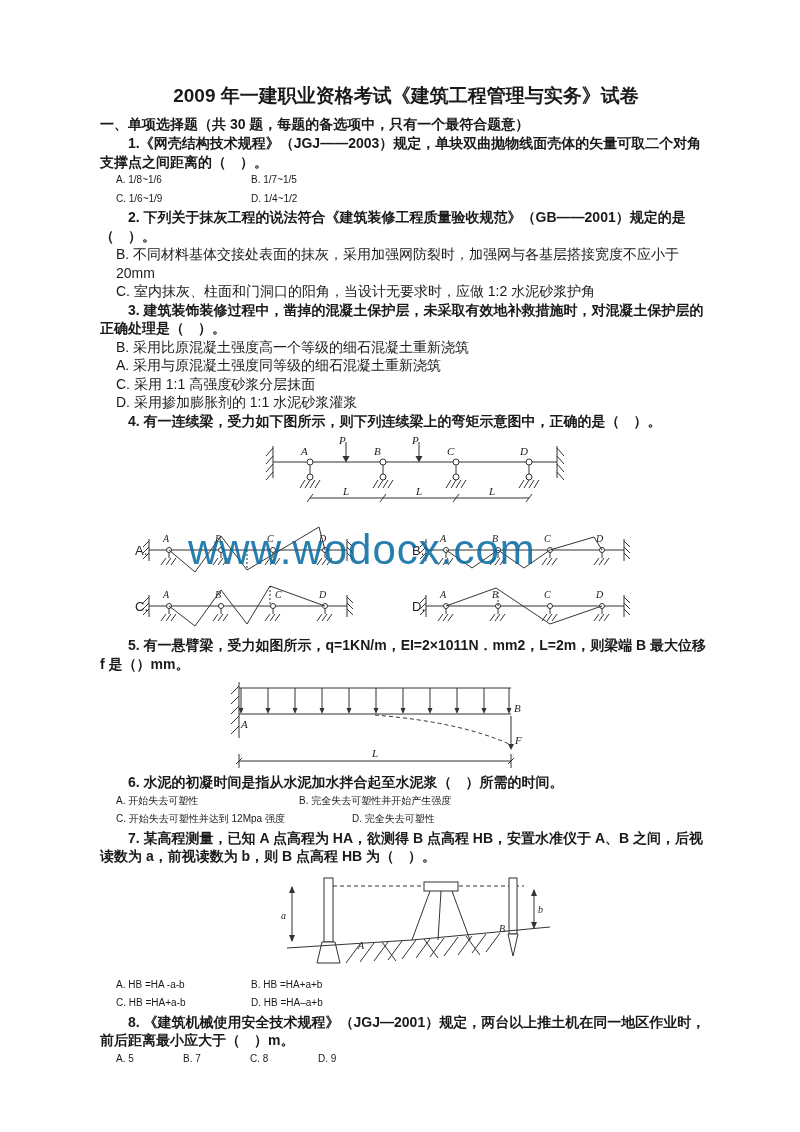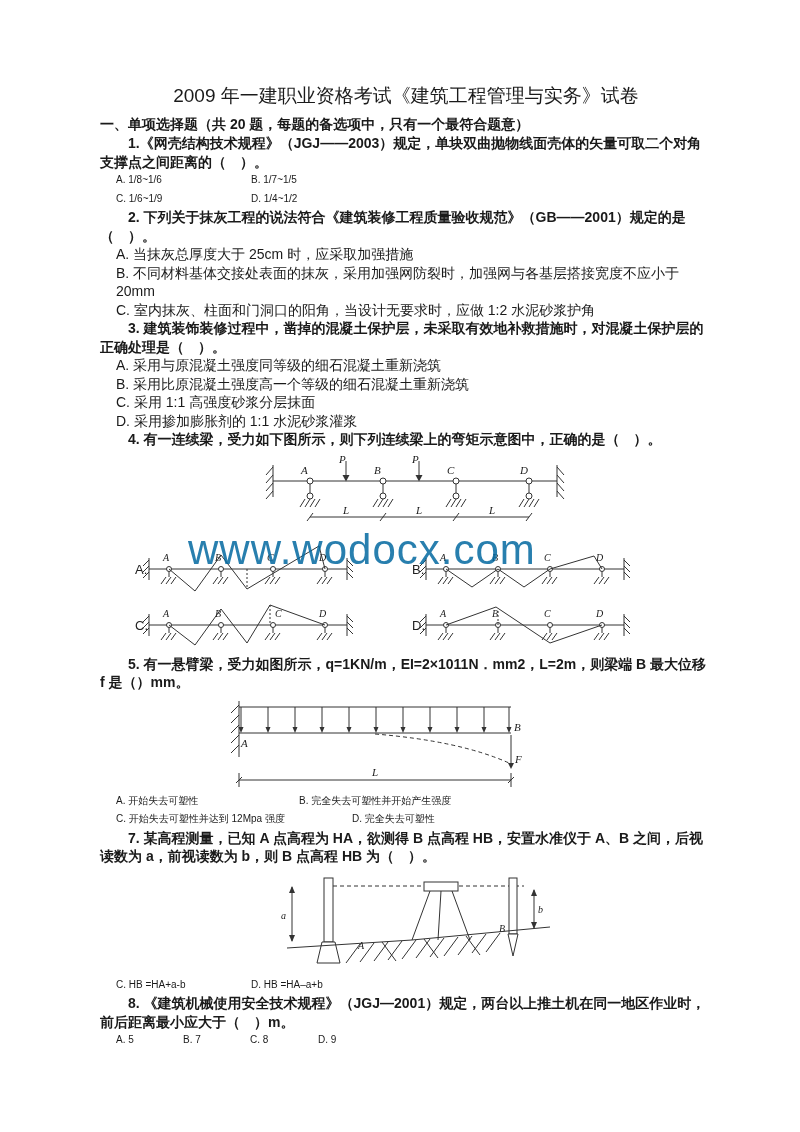--- a/index.html
+++ b/index.html
@@ -1,20 +1,20 @@
 <!DOCTYPE html>
 <html><head>
 <meta charset="utf-8">
 <style>
   html,body{margin:0;padding:0;background:#ffffff;}
   body{width:800px;height:1132px;overflow:hidden;
        font-family:"Liberation Sans","DejaVu Sans",sans-serif;color:#1a1a1a;}
   .page{position:relative;width:800px;height:1132px;box-sizing:border-box;
         padding:84px 88px 0 100px;}
-  .title{font-size:19px;font-weight:normal;text-align:center;margin:0 0 7px 0;line-height:24px;}
+  .title{font-size:19px;font-weight:bold;text-align:center;margin:0 0 7px 0;line-height:24px;}
   .section{font-size:14px;font-weight:bold;margin:0;line-height:19px;}
   .q{font-size:14px;line-height:18.5px;margin:0;text-indent:2em;font-weight:bold;}
   .optline{font-size:14px;line-height:18.5px;padding-left:16px;}
   .optrow{font-size:10px;line-height:18.5px;padding-left:16px;}
   .opt{display:inline-block;}
   .w135{width:135px}.w63{width:63px}.w72{width:72px}.w70{width:70px}
   .w183{width:183px}.w236{width:236px}.w67{width:67px}.w68{width:68px}
   .fig{line-height:0;}
   .fig-beam{margin:4px 0 0 155px;}
   .fig-cant{margin:3px 0 2px 125px;}
@@ -82,38 +82,37 @@
       <line x1="0" y1="-9" x2="6" y2="-3"></line>
         <line x1="0" y1="-3" x2="6" y2="3"></line>
       <line x1="0" y1="3" x2="6" y2="9"></line>
     </g>
   </defs>
 </svg>
 
 <div class="page">
 
   <h1 class="title">2009 年一建职业资格考试《建筑工程管理与实务》试卷</h1>
-  <p class="section">一、单项选择题（共 20 题，每题的备选项中，只有一个最符合题意）</p>
+  <p class="section">一、单项选择题（共 30 题，每题的备选项中，只有一个最符合题意）</p>
 
   <p class="q">1.《网壳结构技术规程》（JGJ——2003）规定，单块双曲抛物线面壳体的矢量可取二个对角支撑点之间距离的（　）。</p>
   <div class="optrow">
     <span class="opt w135">A. 1/8~1/6</span><span class="opt">B. 1/7~1/5</span>
   </div>
   <div class="optrow">
     <span class="opt w135">C. 1/6~1/9</span><span class="opt">D. 1/4~1/2</span>
   </div>
 
   <p class="q">2. 下列关于抹灰工程的说法符合《建筑装修工程质量验收规范》（GB——2001）规定的是（　）。</p>
-  <div class="optline">A. 当抹灰总厚度大于 25cm 时，应采取加强措施</div>
   <div class="optline">B. 不同材料基体交接处表面的抹灰，采用加强网防裂时，加强网与各基层搭接宽度不应小于 20mm</div>
   <div class="optline">C. 室内抹灰、柱面和门洞口的阳角，当设计无要求时，应做 1:2 水泥砂浆护角</div>
 
   <p class="q">3. 建筑装饰装修过程中，凿掉的混凝土保护层，未采取有效地补救措施时，对混凝土保护层的正确处理是（　）。</p>
+  <div class="optline">B. 采用比原混凝土强度高一个等级的细石混凝土重新浇筑</div>
   <div class="optline">A. 采用与原混凝土强度同等级的细石混凝土重新浇筑</div>
-  <div class="optline">B. 采用比原混凝土强度高一个等级的细石混凝土重新浇筑</div>
   <div class="optline">C. 采用 1:1 高强度砂浆分层抹面</div>
   <div class="optline">D. 采用掺加膨胀剂的 1:1 水泥砂浆灌浆</div>
 
   <p class="q">4. 有一连续梁，受力如下图所示，则下列连续梁上的弯矩示意图中，正确的是（　）。</p>
 
   <div class="fig fig-beam">
     <svg width="320" height="88" viewBox="0 0 320 88">
       <line x1="18" y1="28" x2="302" y2="28"></line>
       <use href="#wall-l" x="18" y="28"></use>
         <use href="#wall-r" x="302" y="28"></use>
@@ -255,20 +254,21 @@
       <line x1="14" y1="85" x2="286" y2="85"></line>
       <line x1="14" y1="78" x2="14" y2="92"></line>
         <line x1="286" y1="78" x2="286" y2="92"></line>
       <line x1="11" y1="88" x2="17" y2="82"></line>
         <line x1="283" y1="88" x2="289" y2="82"></line>
       <text class="slab" x="147" y="81">L</text>
     </svg>
   </div>
 
 
+  <p class="q">6. 水泥的初凝时间是指从水泥加水拌合起至水泥浆（　）所需的时间。</p>
   <div class="optrow">
     <span class="opt w183">A. 开始失去可塑性</span><span class="opt">B. 完全失去可塑性并开始产生强度</span>
   </div>
   <div class="optrow">
     <span class="opt w236">C. 开始失去可塑性并达到 12Mpa 强度</span><span class="opt">D. 完全失去可塑性</span>
   </div>
 
   <p class="q">7. 某高程测量，已知 A 点高程为 HA，欲测得 B 点高程 HB，安置水准仪于 A、B 之间，后视读数为 a，前视读数为 b，则 B 点高程 HB 为（　）。</p>
 
   <div class="fig fig-level">
@@ -304,20 +304,23 @@
       <line x1="200" y1="66" x2="186" y2="85"></line>
         <line x1="214" y1="64" x2="200" y2="83"></line>
       <line x1="228" y1="63" x2="214" y2="82"></line>
       <line x1="110" y1="72" x2="124" y2="91"></line>
         <line x1="152" y1="69" x2="166" y2="88"></line>
       <line x1="194" y1="66" x2="208" y2="85"></line>
     </svg>
   </div>
 
   <div class="optrow">
+    <span class="opt w135">A. HB =HA -a-b</span><span class="opt">B. HB =HA+a+b</span>
+  </div>
+  <div class="optrow">
     <span class="opt w135">C. HB =HA+a-b</span><span class="opt">D. HB =HA–a+b</span>
   </div>
 
   <p class="q">8. 《建筑机械使用安全技术规程》（JGJ—2001）规定，两台以上推土机在同一地区作业时，前后距离最小应大于（　）m。</p>
   <div class="optrow">
     <span class="opt w67">A. 5</span><span class="opt w67">B. 7</span><span class="opt w68">C. 8</span><span class="opt">D. 9</span>
   </div>
 
   <div class="watermark">www.wodocx.com</div>
 

